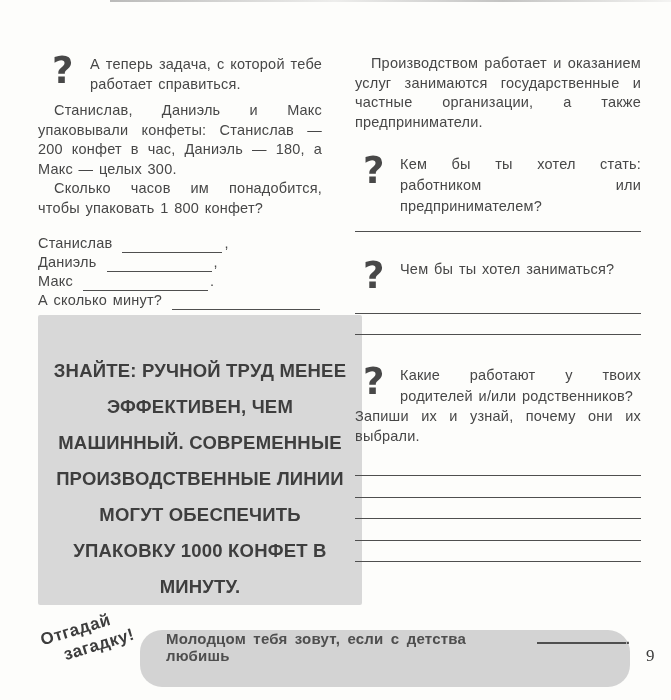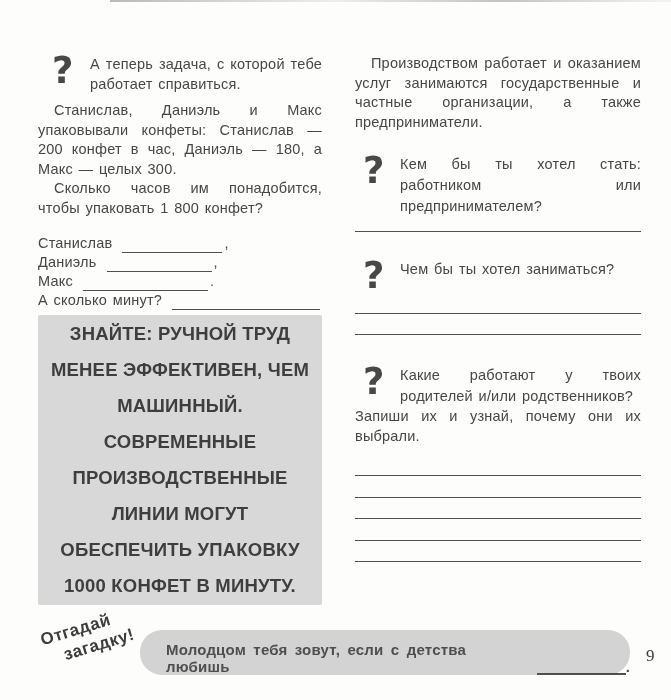--- a/index.html
+++ b/index.html
@@ -40,23 +40,23 @@
   .para-p1 { margin-top:7px; }
   .answers { margin-top:16px; }
   .ans-row { display:flex; align-items:flex-end; height:19px; }
   .ans-label { white-space:nowrap; margin-right:10px; }
   .ans-line { border-bottom:1.6px solid var(--line,#4f4f4f); height:13px; }
   .ans-w1 { width:100px; } .ans-w2 { width:105px; } .ans-w3 { width:125px; }
   .ans-grow { flex:1; }
   .ans-suffix { margin-left:2px; }
 
   .know-box {
-    position:absolute; left:38px; top:315px; width:284px; height:290px;
+    position:absolute; left:38px; top:315px; width:324px; height:290px;
     background:var(--box_bg,#d8d8d8); border-radius:2px;
-    display:flex; align-items:center; justify-content:center; padding:0 10px;
+    display:flex; align-items:flex-end; justify-content:center; padding:0 10px;
   }
   .know-box p {
     text-align:center; font-weight:bold; font-size:18.5px; line-height:36px;
     color:#3e3e3e; letter-spacing:.2px;
   }
 
   .term { font-size:18.5px; letter-spacing:.3px; }
 
   .q1 { margin-top:22px; }
   .q2 { margin-top:27px; }
@@ -67,23 +67,23 @@
   .bl-q2b { margin-top:20px; }
   .bl-q3a { margin-top:29px; }
   .bl-q3x { margin-top:20.5px; }
 
   .riddle-label {
     position:absolute; left:42px; top:616px; transform:rotate(-17deg);
     font-weight:bold; font-size:17px; color:#3d3d3d; letter-spacing:.5px; line-height:21px;
   }
   .riddle-label .l2 { margin-left:18px; display:block; }
   .riddle-pill {
-    position:absolute; left:140px; top:630px; width:490px; height:45px;
+    position:absolute; left:140px; top:630px; width:490px; height:57px;
     background:var(--pill_bg,#d3d3d3); border-radius:22px;
-    display:flex; align-items:flex-end; padding-left:26px;
+    display:flex; align-items:flex-start; padding-left:26px;
     font-weight:bold; font-size:15px; color:#4e4e4e; word-spacing:3px; letter-spacing:.2px;
   }
   .riddle-blank {
     display:inline-block; width:90px; height:14px; margin-left:8px;
     border-bottom:2px solid var(--line,#4f4f4f);
   }
   .page-num {
     position:absolute; left:646px; top:646px;
     font-family:"Liberation Serif", serif; font-size:17px; color:#3c3c3c;
   }

